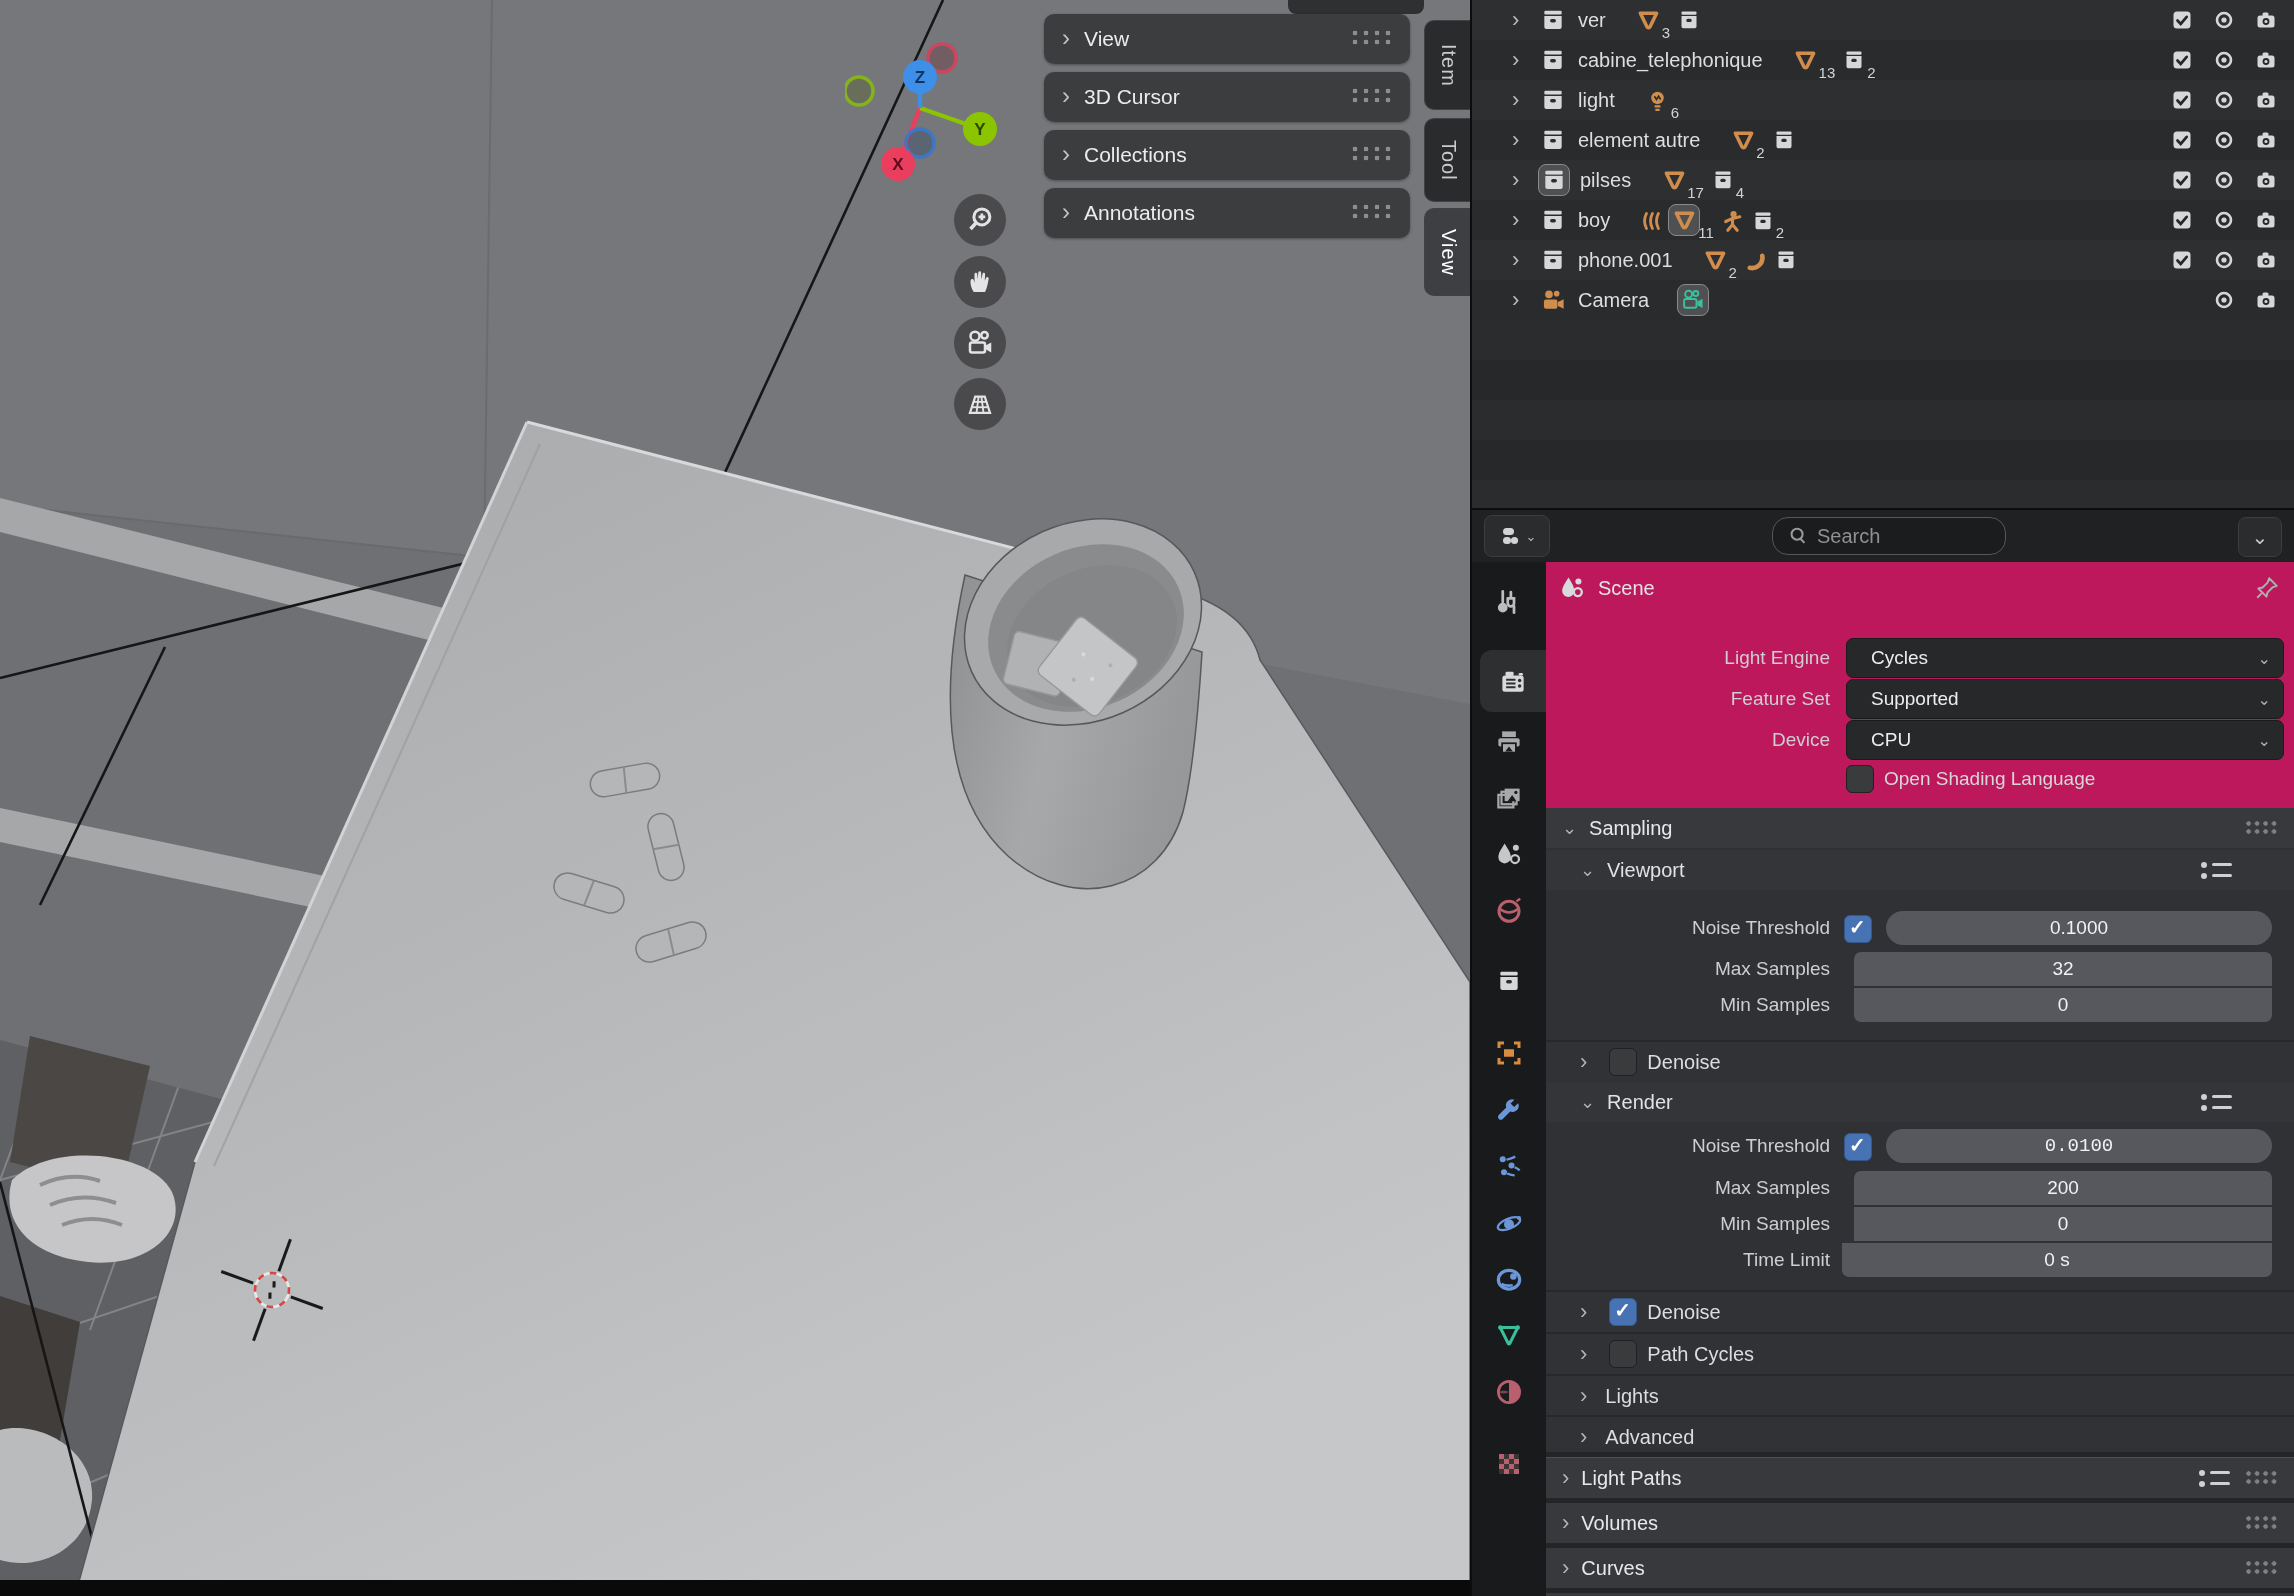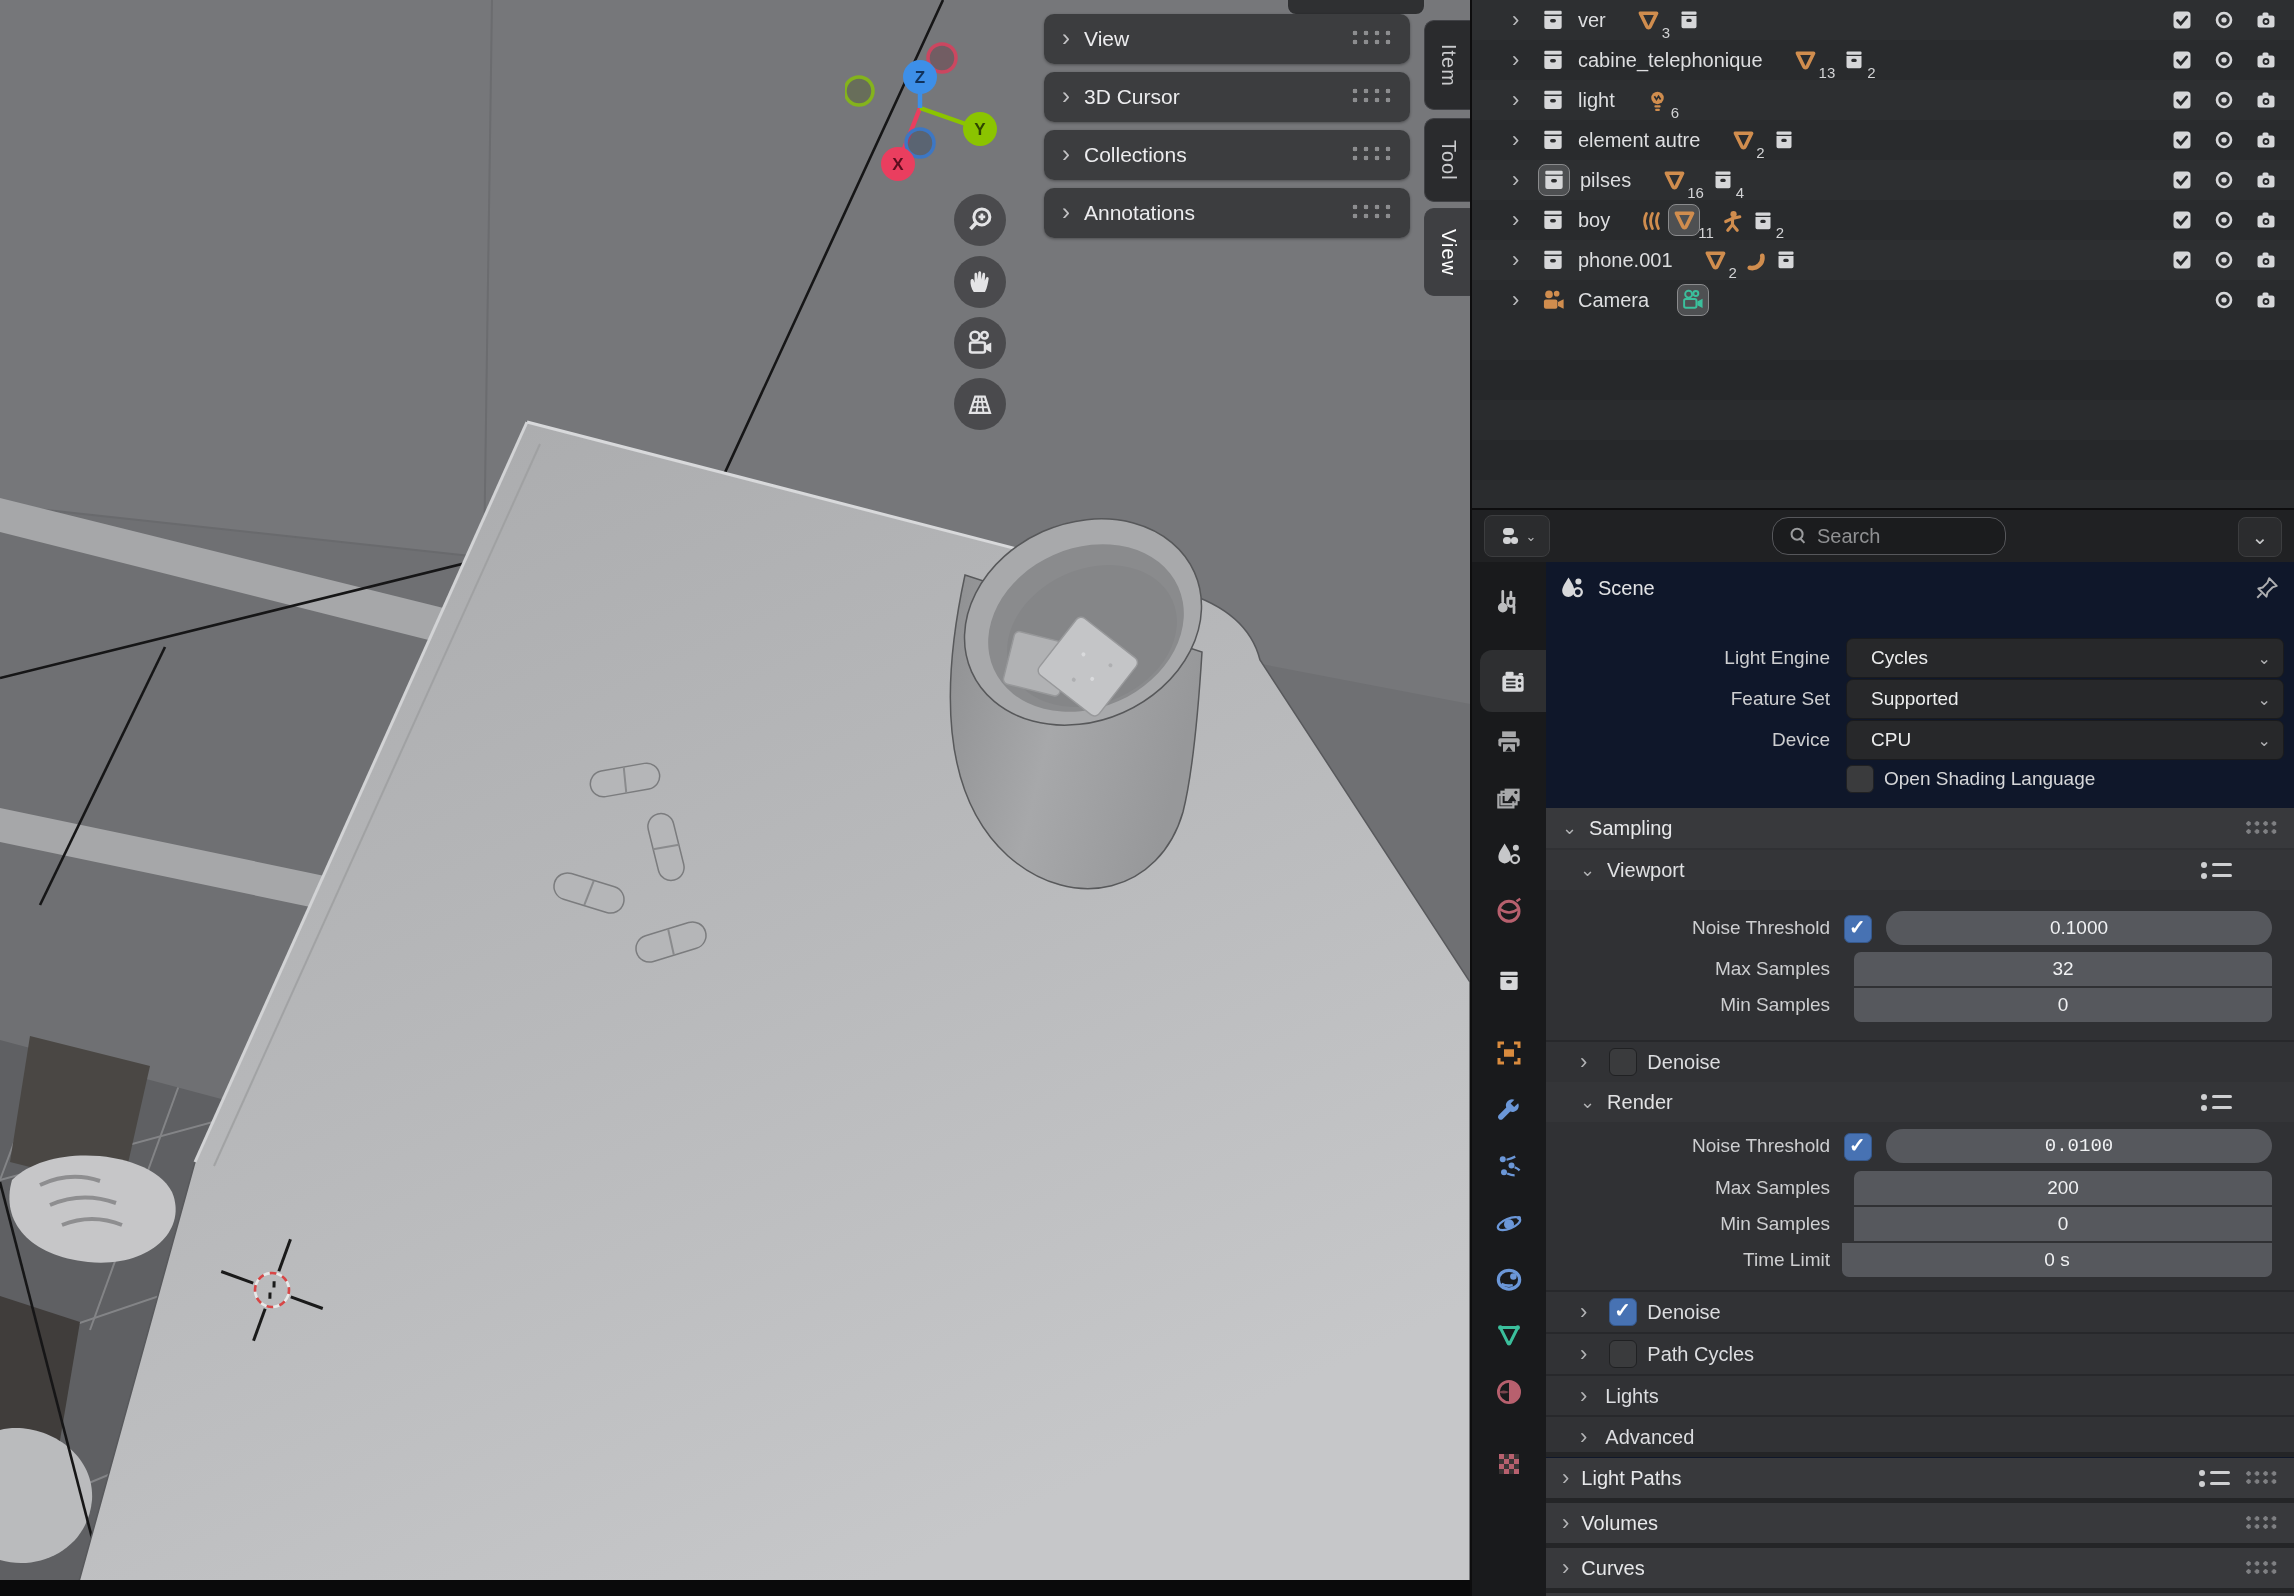--- a/index.html
+++ b/index.html
@@ -51,21 +51,21 @@
   #editor-type-btn{margin-left:12px;width:64px;height:40px;background:#2b2c2e;border:1px solid #3c3d3f;border-radius:8px;display:flex;align-items:center;justify-content:center;gap:4px;}
   #props-search{position:absolute;left:300px;top:7px;width:232px;height:36px;border:1.5px solid #56575b;border-radius:16px;background:#1b1c1e;display:flex;align-items:center;}
   #props-search .ph{color:#8f9092;font-size:20px;margin-left:8px;}
   #props-search svg{margin-left:14px;}
   #props-collapse-btn{position:absolute;right:12px;top:7px;width:42px;height:38px;background:#2b2c2e;border:1px solid #3c3d3f;border-radius:8px;display:flex;align-items:center;justify-content:center;color:#c6c7c9;font-size:20px;}
 
   #props-body{position:absolute;left:0;top:52px;width:822px;height:1034px;display:flex;}
   #tabcol{width:74px;background:#191a1c;position:relative;flex:0 0 auto;}
   .ptab{position:absolute;left:0;width:74px;height:52px;display:flex;align-items:center;justify-content:center;}
   .ptab.active{left:8px;width:66px;height:62px;background:#2e2f31;border-radius:12px 0 0 12px;}
-  #props-main{position:relative;flex:1;background:#0f172a;overflow:hidden;}
+  #props-main{position:relative;flex:1;background:#be185d;overflow:hidden;}
 
   .p-row{position:absolute;left:0;width:748px;height:36px;display:flex;align-items:center;}
   .p-label{width:284px;text-align:right;color:#cdced0;font-size:19px;padding-right:0;flex:0 0 auto;}
   .p-drop{position:absolute;left:300px;right:10px;height:38px;background:#27282a;border:1px solid #1a1b1d;border-radius:7px;display:flex;align-items:center;color:#eceded;font-size:19px;padding-left:8px;}
   .p-drop .val{margin-left:16px;}
   .p-drop .dchev{margin-left:auto;margin-right:12px;color:#aeafb1;font-size:16px;}
   .p-field{position:absolute;height:34px;background:#56585d;border-radius:17px;color:#f0f1f3;font-size:19px;display:flex;align-items:center;justify-content:center;}
   .p-field.joined-top{border-radius:7px 7px 0 0;}
   .p-field.joined-mid{border-radius:0;}
   .p-field.joined-bot{border-radius:0 0 7px 7px;}
@@ -483,21 +483,21 @@
             <rect x="9.3" y="11" width="5.4" height="3.2" rx="1.6" fill="#2b2c2e"></rect>
           </svg>
         </span>
         <span class="o-name">pilses</span>
         <span class="o-data">
           <span class="o-dicon">
             <svg width="25" height="25" viewBox="0 0 24 24">
               <path d="M4.2 5 h15.6 l-6.3 13 a1.7 1.7 0 0 1 -3 0 Z" fill="none" stroke="#d08d4e" stroke-width="3.4" stroke-linejoin="round"></path>
             </svg>
           </span>
-          <span class="o-count">16</span>
+          <span class="o-count">17</span>
           <span class="o-dicon">
             <svg width="24" height="24" viewBox="0 0 24 24">
               <rect x="4.5" y="3.5" width="15" height="3.2" rx="1" fill="#d6d7d9"></rect>
               <path d="M4.5 8 h15 v10.5 a1.7 1.7 0 0 1 -1.7 1.7 h-11.6 a1.7 1.7 0 0 1 -1.7 -1.7 Z" fill="#d6d7d9"></path>
               <rect x="9.3" y="10.8" width="5.4" height="3.1" rx="1.5" fill="#2b2c2e"></rect>
             </svg>
           </span>
           <span class="o-count">4</span>
         </span>
         <span class="o-toggles">

